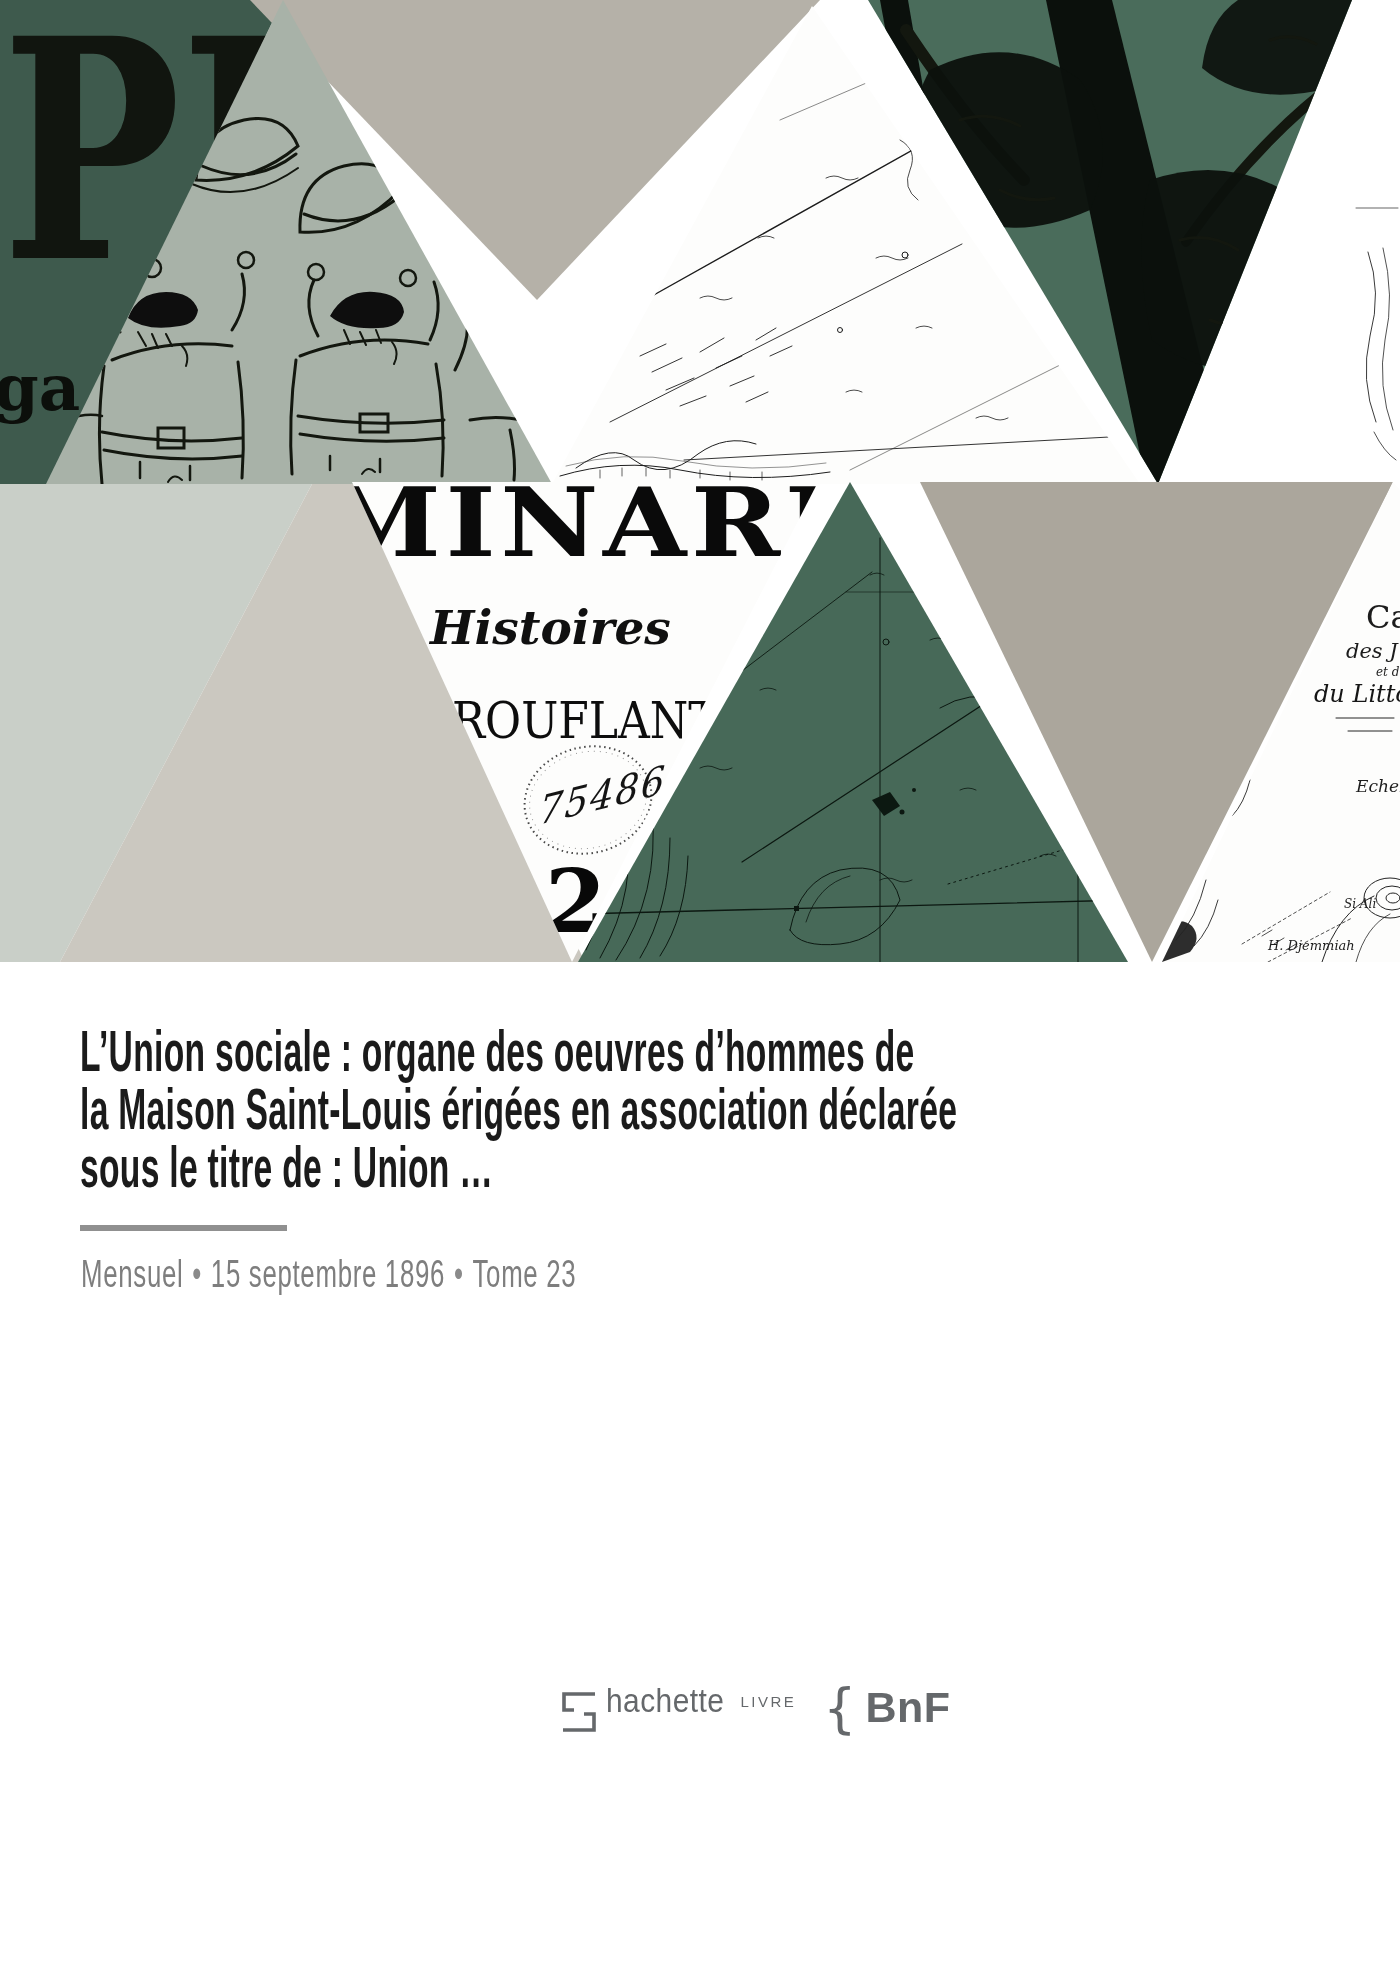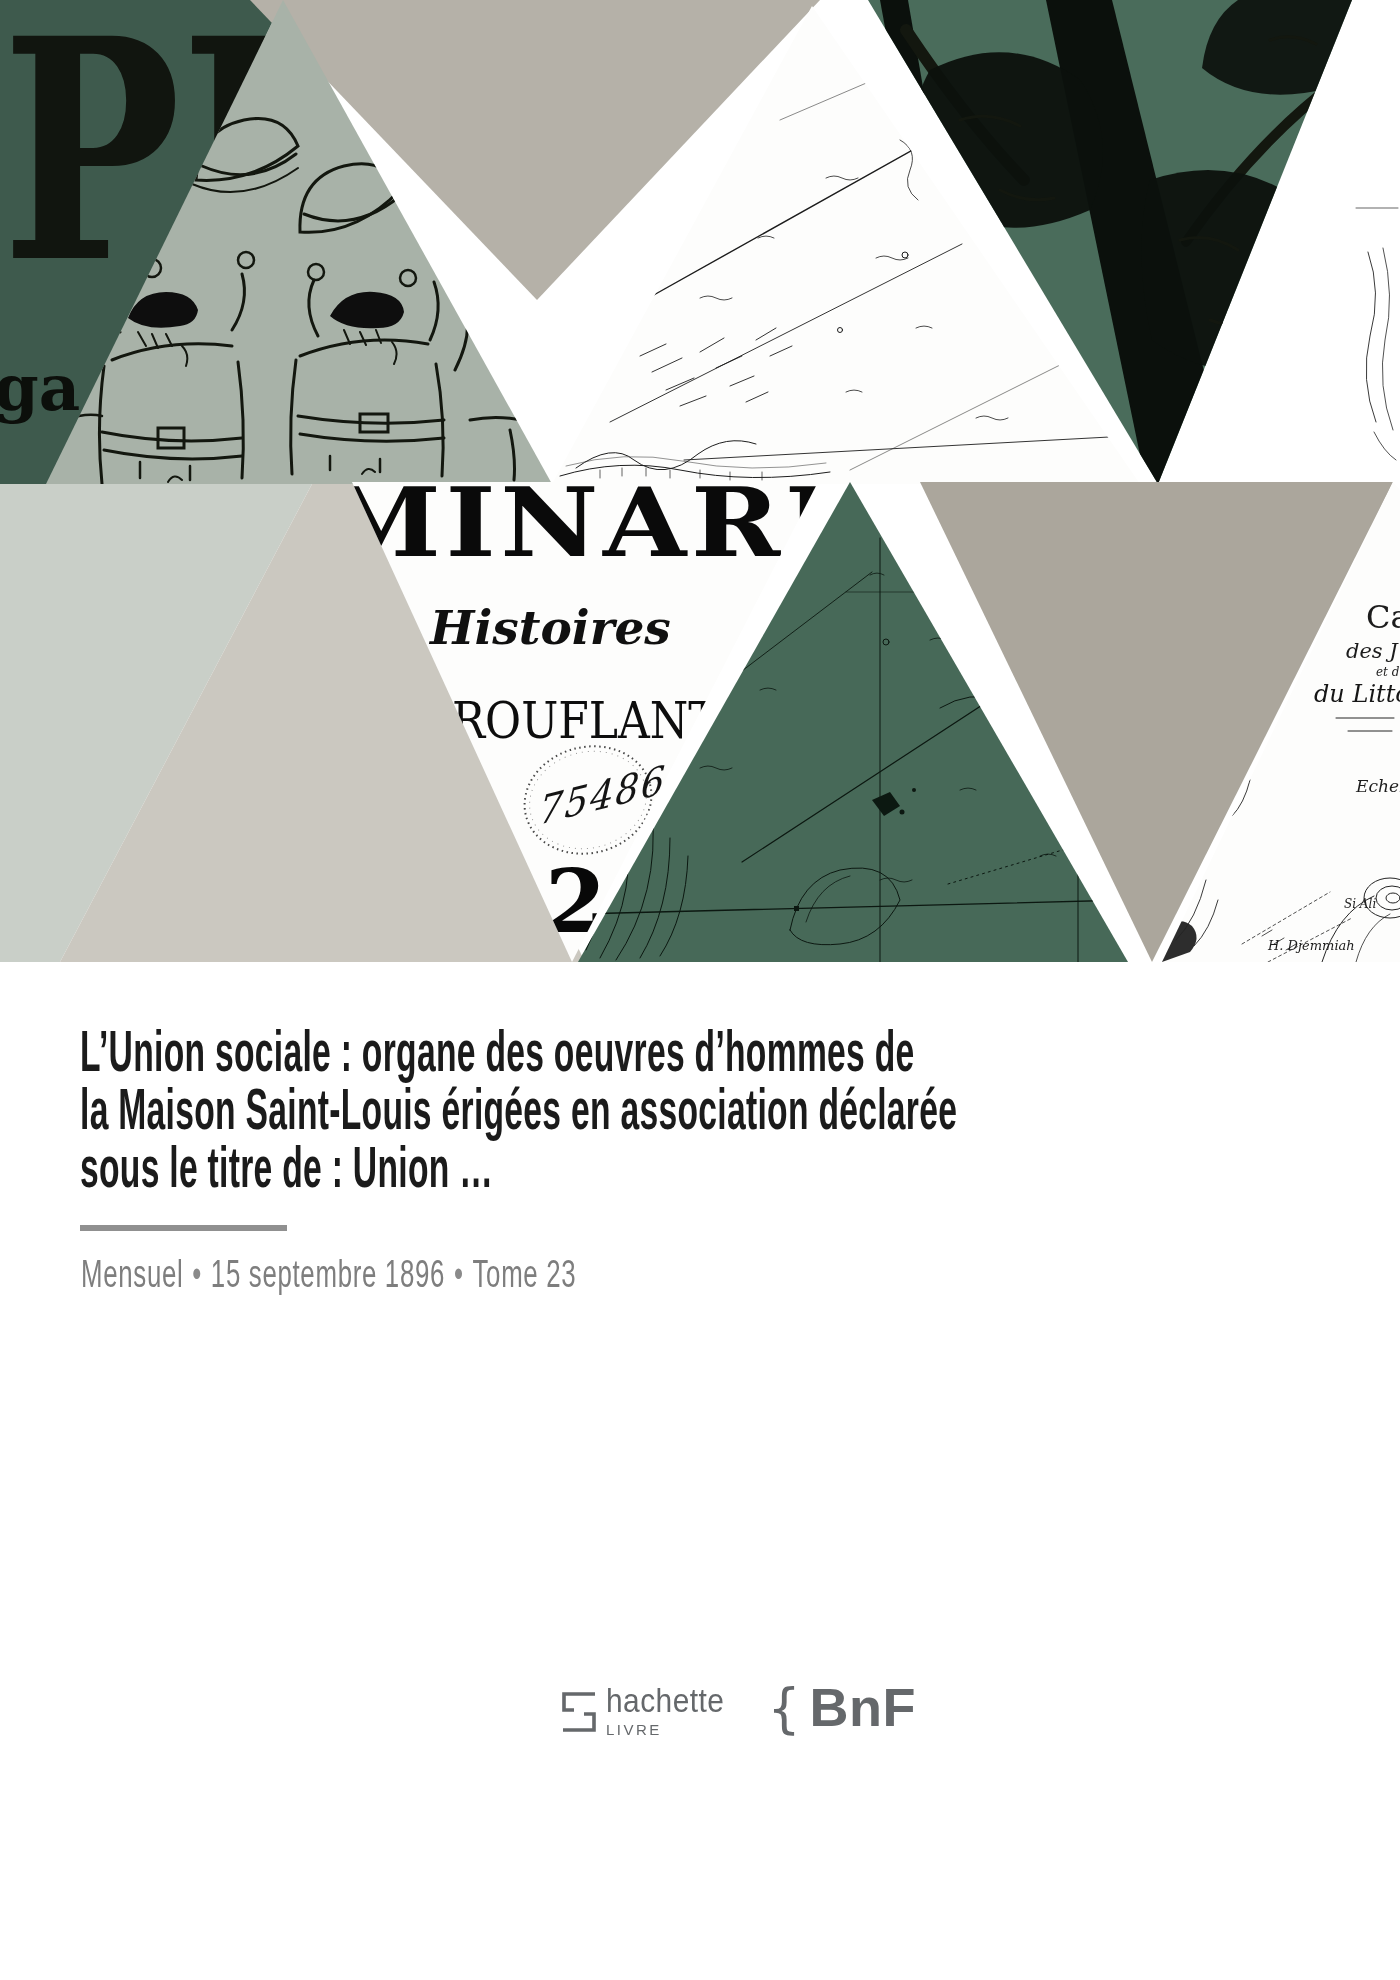--- a/index.html
+++ b/index.html
@@ -26,25 +26,25 @@
     font-size:38px;font-weight:400;color:#7e7e7e;
     letter-spacing:1px;white-space:nowrap;line-height:40px;
     transform:scaleX(.68);transform-origin:left top;
   }
   .subtitle .sep{margin:0 13px;color:#8a8a8a;}
   .logo{
     position:absolute;left:562px;top:1686px;
     display:flex;align-items:flex-start;color:#65686b;
   }
   .logo-icon{margin-top:6px;}
-  .logo-text{margin-left:10px;display:flex;flex-direction:column;}
+  .logo-text{margin-left:10px;display:flex;flex-direction:row;}
   .logo-name{font-size:34px;line-height:28px;letter-spacing:.5px;transform:scaleX(.88);transform-origin:left top;}
   .logo-sub{font-size:15px;line-height:15px;letter-spacing:2.5px;margin-top:8px;}
   .logo-brace{font-size:52px;line-height:44px;font-weight:400;margin:0 9px 0 27px;transform:scaleY(1.02);transform-origin:left top;font-family:"DejaVu Sans",sans-serif;}
-  .logo-bnf{font-size:54px;line-height:42px;font-weight:700;letter-spacing:.5px;}
+  .logo-bnf{font-size:43px;line-height:42px;font-weight:700;letter-spacing:.5px;}
 </style>
 </head>
 <body>
 
 <div class="page">
 
   <svg class="collage" width="1400" height="964" viewBox="0 0 1400 964" aria-hidden="true">
     <defs>
       <clipPath id="cpA">
           <polygon points="0,0 283,0 52,484 0,484"></polygon>

